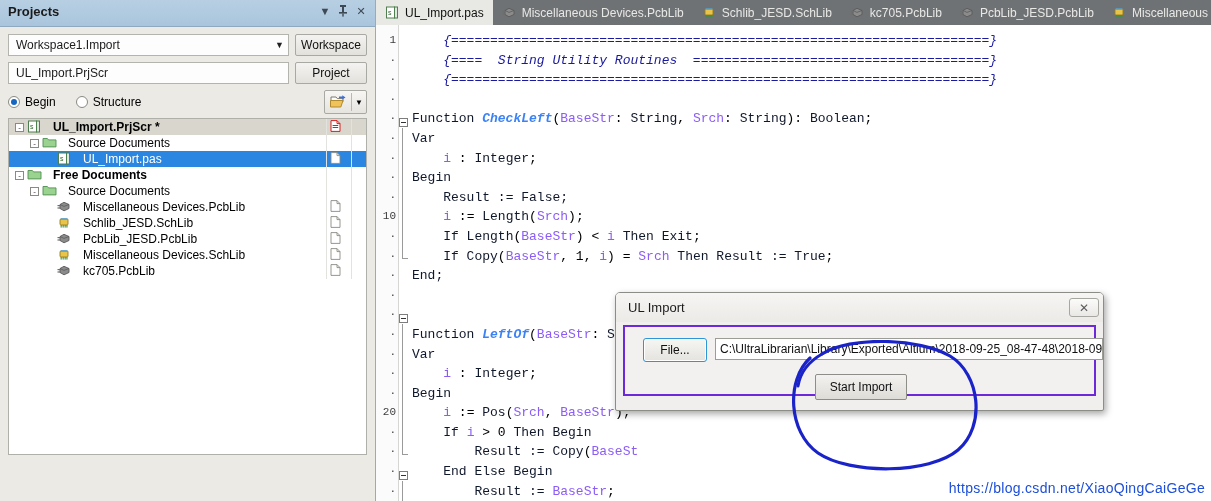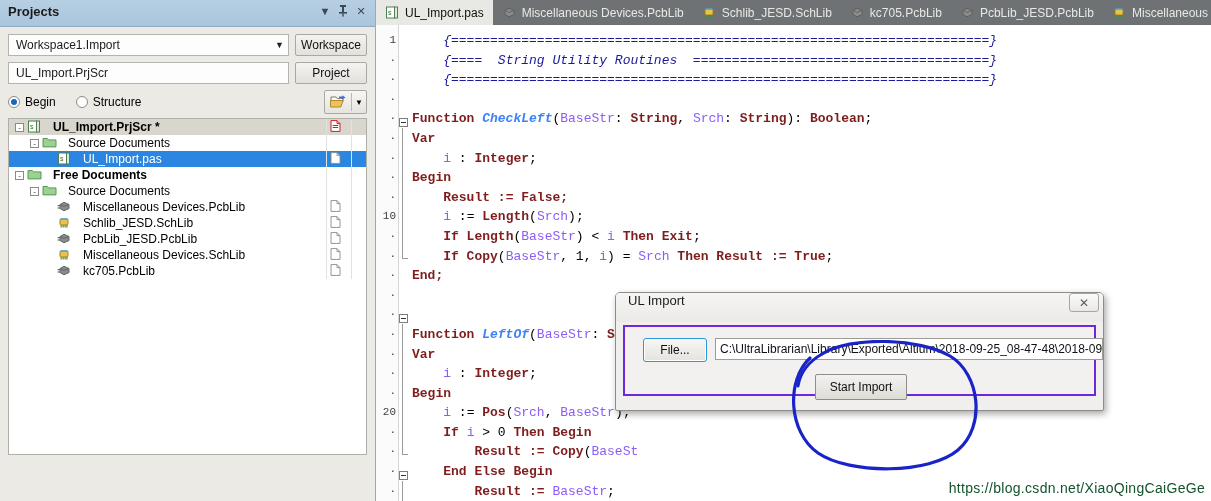--- a/index.html
+++ b/index.html
@@ -109,35 +109,35 @@
   .foldbox::before{content:"";position:absolute;left:1px;top:3px;width:5px;height:1px;background:#333;}
   .foldline{position:absolute;width:1px;background:#9a9a9a;left:4px;}
   .foldend{position:absolute;width:5px;height:1px;background:#9a9a9a;left:4px;}
   #code{
     position:absolute;left:36px;top:0;right:0;bottom:0;
     font-family:"Liberation Mono",monospace;font-size:13px;line-height:19.6px;
     white-space:pre;padding-top:6px;box-sizing:border-box;
   }
   .ln{height:19.6px;}
   .cm{color:#1a1a9e;font-style:italic;}
-  .kw{font-weight:bold;color:#7f1d1d;}
+  .kw{font-weight:normal;color:#0f172a;}
   .fn{color:#3b82f6;font-weight:bold;font-style:italic;}
   .pm{color:#8b5cf6;}
   .pl{color:#000;}
 
   
   #dialog{
     position:absolute;left:615px;top:292px;width:489px;height:119px;
     background:#f0efed;border:1px solid #8d8d88;
     border-radius:5px 5px 2px 2px;
     box-shadow:2px 3px 7px rgba(0,0,0,0.35);
     box-sizing:border-box;
   }
   #dlg-titlebar{
-    height:29px;display:flex;padding:0 4px 0 12px;
+    height:29px;display:flex;align-items:center;padding:0 4px 0 12px;
     background:linear-gradient(to bottom,#f6f5f3,#eceae7);
     border-radius:4px 4px 0 0;box-sizing:border-box;
   }
   #dlg-titlebar .dtitle{flex:1;font-size:13px;color:#1b1b1b;}
   .dlg-close{
     width:30px;height:19px;border:1px solid #a7a7a2;border-radius:3px;
     background:linear-gradient(to bottom,#fbfbfa,#e9e8e5);
     display:flex;align-items:center;justify-content:center;
     font-size:12px;color:#5c5c5c;box-sizing:border-box;
   }
@@ -161,21 +161,21 @@
   }
   #start-btn{
     position:absolute;left:190px;top:47px;width:92px;height:26px;
     background:linear-gradient(to bottom,#f3f2f0,#dedcd7);
     border:1px solid #8e8e88;border-radius:2px;
     display:flex;align-items:center;justify-content:center;
     font-size:12px;color:#111;box-sizing:border-box;
   }
   #annotation{position:absolute;left:780px;top:340px;width:220px;height:135px;pointer-events:none;}
   #watermark{
-    position:absolute;right:6px;top:480px;font-size:14px;color:#14532d;
+    position:absolute;right:6px;top:480px;font-size:14px;color:#1d4ed8;
     letter-spacing:0.3px;
   }
 </style>
 </head>
 <body>
 
 <div id="projects-panel">
 
   <div class="panel-title-bar">
     <span class="ptitle">Projects</span>

